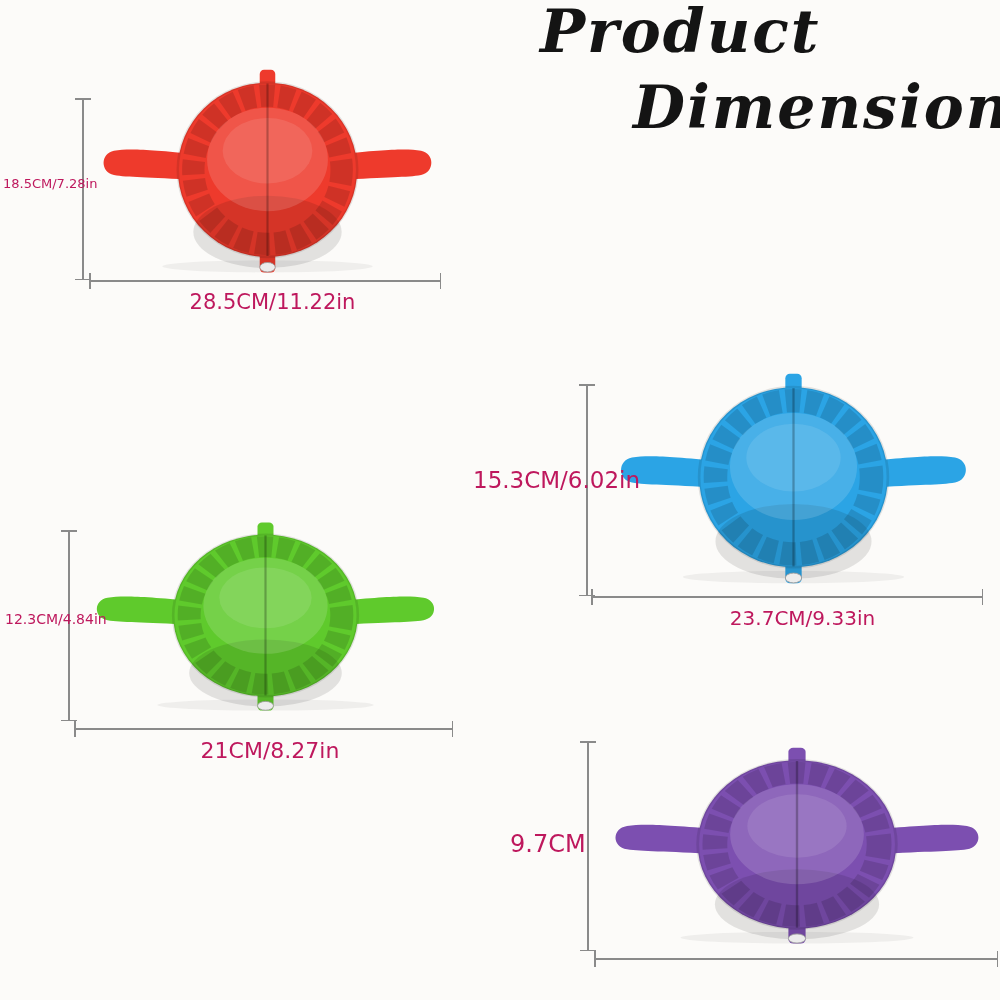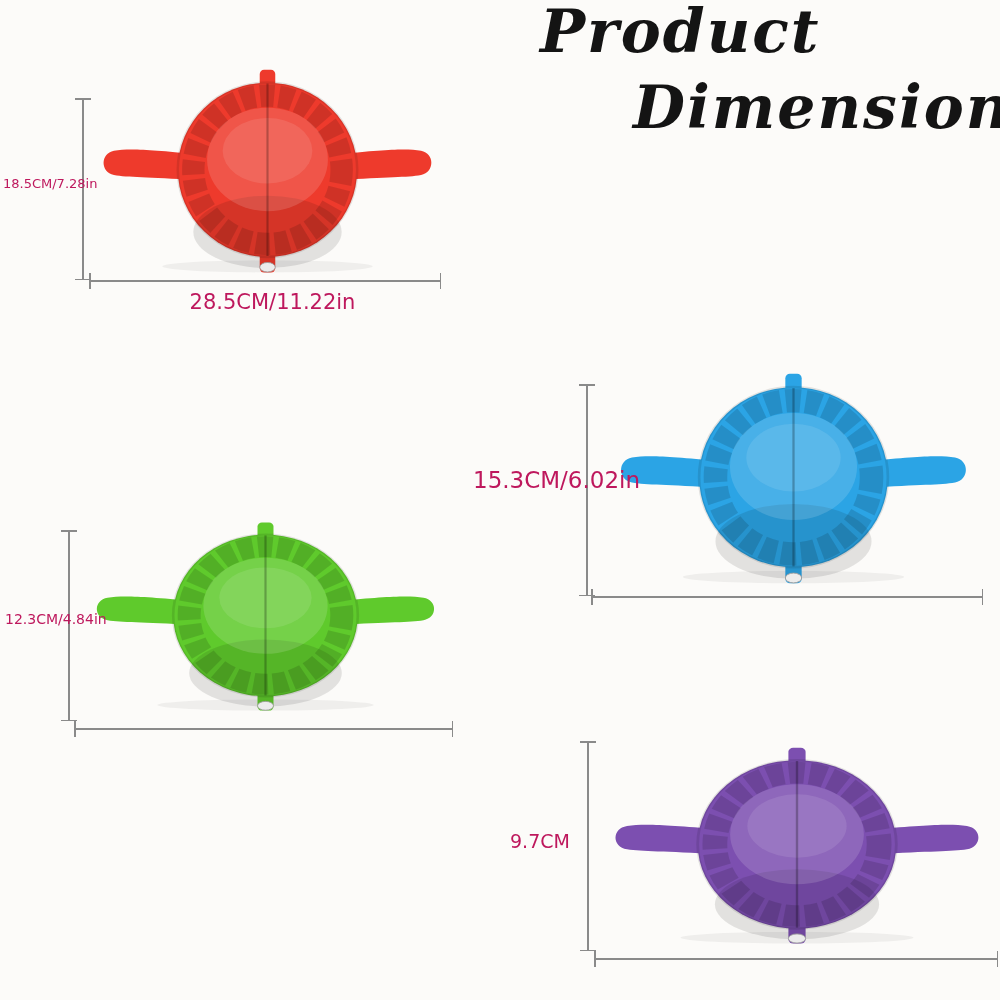--- a/index.html
+++ b/index.html
@@ -28,21 +28,21 @@
   .dim-h::before{left:-1px;} .dim-h::after{right:-1px;}
   
   .vlabel,.hlabel{position:absolute;color:#be185d;white-space:nowrap;}
   .hlabel{text-align:center;}
   #red-vlabel   {left:3px;  top:176px;font-size:13px;}
   #red-hlabel   {left:165px;top:290px;width:215px;font-size:21px;}
   #blue-vlabel  {left:473px;top:467px;font-size:23px;}
   #blue-hlabel  {left:700px;top:606px;width:205px;font-size:20px;}
   #green-vlabel {left:5px;  top:611px;font-size:14px;}
   #green-hlabel {left:170px;top:738px;width:200px;font-size:22px;}
-  #purple-vlabel{left:510px;top:830px;font-size:19px;}
+  #purple-vlabel{left:510px;top:830px;font-size:24px;}
   #purple-hlabel{left:703px;top:966px;width:205px;font-size:23px;}
   
   #red-dimv   {left:82px; top:99px; height:180px;}
   #red-dimh   {left:90px; top:280px;width:350px;}
   #blue-dimv  {left:586px;top:385px;height:210px;}
   #blue-dimh  {left:592px;top:596px;width:390px;}
   #green-dimv {left:68px; top:531px;height:189px;}
   #green-dimh {left:75px; top:728px;width:377px;}
   #purple-dimv{left:587px;top:742px;height:208px;}
   #purple-dimh{left:595px;top:958px;width:402px;}
@@ -101,20 +101,21 @@
     <circle cx="200" cy="118" r="86" fill="none" stroke="#000" opacity="0.13" stroke-width="26" stroke-dasharray="16.5 5.5"></circle>
     <ellipse cx="200" cy="106" rx="70" ry="60" fill="#fff" opacity="0.14"></ellipse>
     <ellipse cx="200" cy="96" rx="52" ry="38" fill="#fff" opacity="0.10"></ellipse>
     <ellipse cx="200" cy="118" rx="104" ry="101" fill="none" stroke="#000" opacity="0.10" stroke-width="3"></ellipse>
     <line x1="200" y1="18" x2="200" y2="218" stroke="#000" opacity="0.25" stroke-width="2.5"></line>
     <ellipse cx="200" cy="231" rx="9" ry="5.5" fill="#ececec" stroke="#9a9a9a" stroke-width="1"></ellipse>
   </svg>
   <div class="dim-v" id="blue-dimv"></div>
   <div class="vlabel" id="blue-vlabel">15.3CM/6.02in</div>
   <div class="dim-h" id="blue-dimh"></div>
+  <div class="hlabel" id="blue-hlabel">23.7CM/9.33in</div>
 
   <svg class="product-svg" id="green-svg" viewBox="0 0 400 240" preserveAspectRatio="none">
     <ellipse class="ground-shadow" cx="200" cy="230" rx="122" ry="7"></ellipse>
     <g fill="#5fca2c">
       <rect x="191" y="2" width="18" height="30" rx="5"></rect>
       <rect x="191" y="203" width="18" height="34" rx="5"></rect>
       <path d="M118,100 C60,94 38,93 22,96 C6,99 6,121 22,124 C38,127 60,126 118,130 Z"></path>
       <path d="M282,100 C340,94 362,93 378,96 C394,99 394,121 378,124 C362,127 340,126 282,130 Z"></path>
       <rect x="108" y="98" width="16" height="34" rx="3"></rect>
       <rect x="276" y="98" width="16" height="34" rx="3"></rect>
@@ -124,20 +125,21 @@
     <circle cx="200" cy="118" r="86" fill="none" stroke="#000" opacity="0.13" stroke-width="26" stroke-dasharray="16.5 5.5"></circle>
     <ellipse cx="200" cy="106" rx="70" ry="60" fill="#fff" opacity="0.14"></ellipse>
     <ellipse cx="200" cy="96" rx="52" ry="38" fill="#fff" opacity="0.10"></ellipse>
     <ellipse cx="200" cy="118" rx="104" ry="101" fill="none" stroke="#000" opacity="0.10" stroke-width="3"></ellipse>
     <line x1="200" y1="18" x2="200" y2="218" stroke="#000" opacity="0.25" stroke-width="2.5"></line>
     <ellipse cx="200" cy="231" rx="9" ry="5.5" fill="#ececec" stroke="#9a9a9a" stroke-width="1"></ellipse>
   </svg>
   <div class="dim-v" id="green-dimv"></div>
   <div class="vlabel" id="green-vlabel">12.3CM/4.84in</div>
   <div class="dim-h" id="green-dimh"></div>
+  <div class="hlabel" id="green-hlabel">21CM/8.27in</div>
 
   <svg class="product-svg" id="purple-svg" viewBox="0 0 400 240" preserveAspectRatio="none">
     <ellipse class="ground-shadow" cx="200" cy="230" rx="122" ry="7"></ellipse>
     <g fill="#7c4fb0">
       <rect x="191" y="2" width="18" height="30" rx="5"></rect>
       <rect x="191" y="203" width="18" height="34" rx="5"></rect>
       <path d="M118,100 C60,94 38,93 22,96 C6,99 6,121 22,124 C38,127 60,126 118,130 Z"></path>
       <path d="M282,100 C340,94 362,93 378,96 C394,99 394,121 378,124 C362,127 340,126 282,130 Z"></path>
       <rect x="108" y="98" width="16" height="34" rx="3"></rect>
       <rect x="276" y="98" width="16" height="34" rx="3"></rect>

